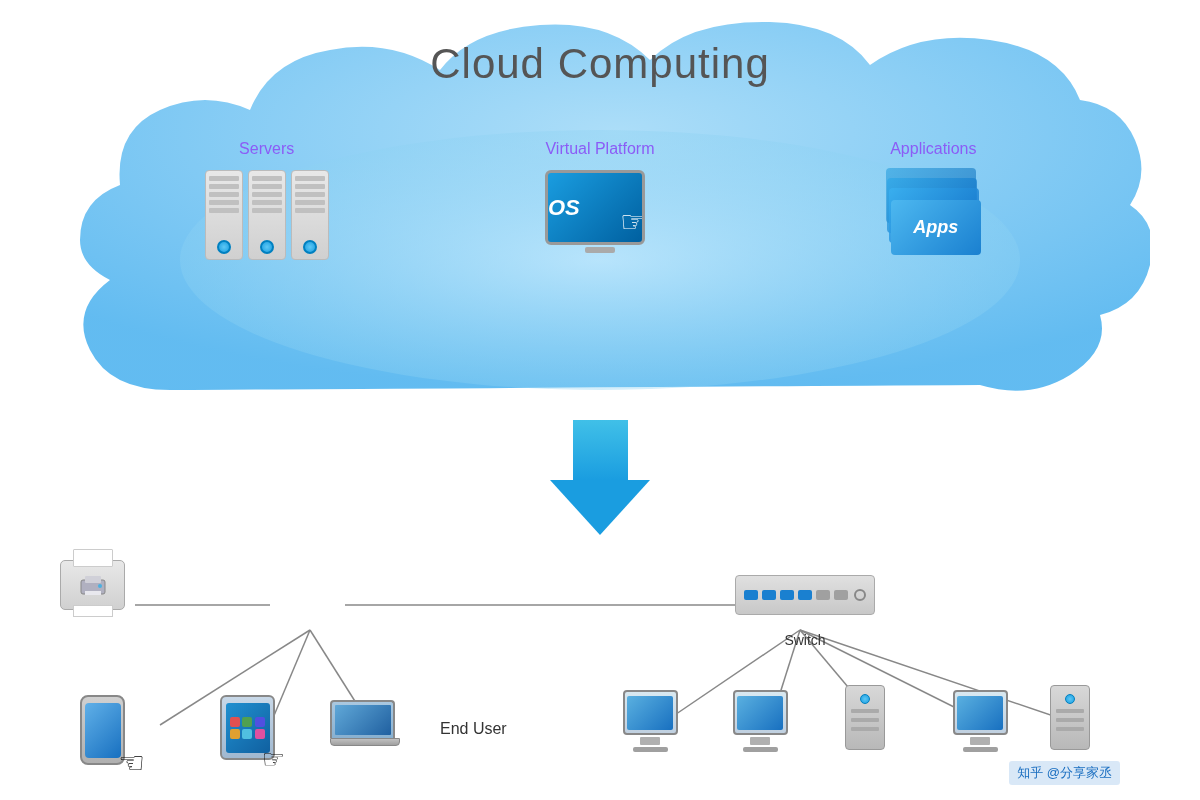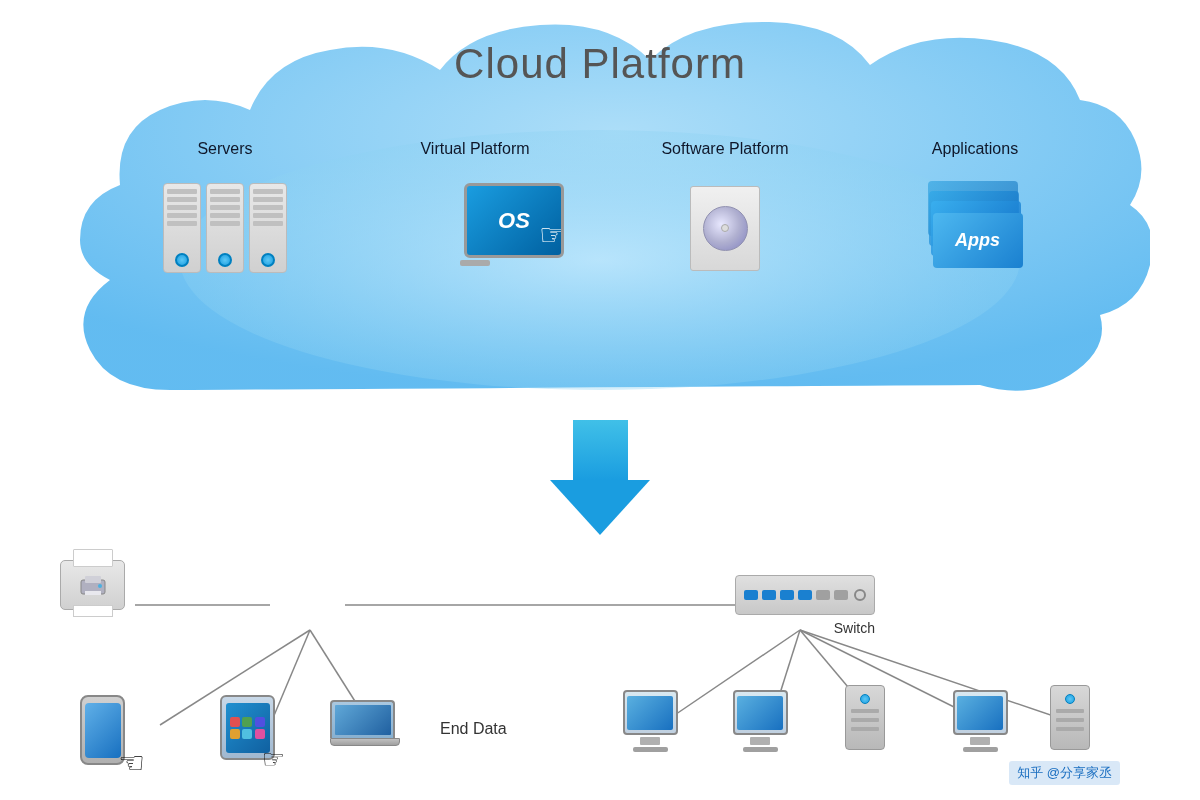--- a/index.html
+++ b/index.html
@@ -52,22 +52,22 @@
 
     .cloud-item {
       display: flex;
       flex-direction: column;
       align-items: center;
       width: 180px;
     }
 
     .cloud-item-label {
       font-size: 16px;
-      color: #0f172a;
-      margin-bottom: 15px;
+      color: #8b5cf6;
+      margin-bottom: 2px;
       text-align: center;
     }
 
     .cloud-item-icon {
       display: flex;
       align-items: center;
       justify-content: center;
       height: 110px;
     }
 
@@ -122,24 +122,22 @@
     }
 
     .vdesktop-screen {
       width: 100px;
       height: 75px;
       background: linear-gradient(135deg, #1a9de0, #0060a0);
       border-radius: 6px;
       border: 3px solid #999;
       display: flex;
       align-items: center;
-      justify-content: center;
       position: relative;
       overflow: hidden;
-      margin-left: 44px;
     }
 
     .vdesktop-os-text {
       color: white;
       font-size: 22px;
       font-weight: bold;
       font-style: italic;
       z-index: 2;
     }
 
@@ -312,21 +310,22 @@
       top: 0; left: 0;
       width: 100%;
       height: 100%;
     }
 
     
     .device {
       position: absolute;
       display: flex;
       flex-direction: column;
-      align-items: flex-end;
+      align-items: center;
+      gap: 12px;
     }
 
     .device-label {
       font-size: 14px;
       color: #333;
       margin-top: 5px;
     }
 
     
     .printer-icon {
@@ -679,21 +678,21 @@
              Q 640,10 720,12 Q 790,14 820,55
              Q 870,20 940,30 Q 1010,40 1030,90
              Q 1070,95 1085,130 Q 1100,165 1080,195
              Q 1110,215 1100,255 Q 1090,295 1050,305
              Q 1060,340 1020,365 Q 980,390 930,375
              Q 120,380 120,380 Z" fill="url(#cloudGrad)" opacity="0.95"></path>
 
     <ellipse cx="550" cy="250" rx="420" ry="130" fill="url(#cloudInner)"></ellipse>
   </svg>
 
-  <div class="cloud-title">Cloud Platform</div>
+  <div class="cloud-title">Cloud Computing</div>
 
   <div class="cloud-items">
 
     <div class="cloud-item">
       <div class="cloud-item-label">Servers</div>
       <div class="cloud-item-icon">
         <div class="server-group">
           <div class="server-unit">
             <div class="server-rack-lines">
               <div class="server-rack-line"></div>
@@ -734,32 +733,20 @@
         <div class="vdesktop-icon">
           <div class="vdesktop-screen">
             <span class="vdesktop-os-text">OS</span>
             <span class="hand-cursor">☞</span>
           </div>
           <div class="vdesktop-stand"></div>
         </div>
       </div>
     </div>
 
-    <div class="cloud-item">
-      <div class="cloud-item-label">Software Platform</div>
-      <div class="cloud-item-icon">
-        <div class="software-icon">
-          <div class="software-box">
-            <div class="software-cd">
-              <div class="software-cd-hole"></div>
-            </div>
-          </div>
-        </div>
-      </div>
-    </div>
 
     <div class="cloud-item">
       <div class="cloud-item-label">Applications</div>
       <div class="cloud-item-icon">
         <div class="apps-icon" style="position:relative; width:95px; height:95px;">
           <div class="apps-layer" style="top:32px; left:5px; z-index:4;">
             <span style="color:white; font-size:18px; font-weight:bold; font-style:italic;">Apps</span>
           </div>
           <div class="apps-layer" style="top:20px; left:3px; z-index:3; background:linear-gradient(135deg,#3ab0f0,#1070c8); opacity:0.85;"></div>
           <div class="apps-layer" style="top:10px; left:1px; z-index:2; background:linear-gradient(135deg,#30a8e8,#0a68c0); opacity:0.75;"></div>
@@ -817,21 +804,21 @@
       <div class="switch-port"></div>
       <div class="switch-port"></div>
       <div class="switch-port-gray"></div>
       <div class="switch-port-gray"></div>
       <div class="switch-power"></div>
     </div>
     <div class="device-label">Switch</div>
   </div>
 
   <div class="device" style="position:absolute; top:160px; left:440px;">
-    <div class="device-label" style="font-size:16px;">End Data</div>
+    <div class="device-label" style="font-size:16px;">End User</div>
   </div>
 
   <div class="device mobile-touch" style="position:absolute; top:140px; left:80px;">
     <div class="mobile-icon">
       <div class="mobile-screen"></div>
     </div>
     <span class="hand-touch">☞</span>
   </div>
 
   <div class="device" style="position:absolute; top:140px; left:220px;">

